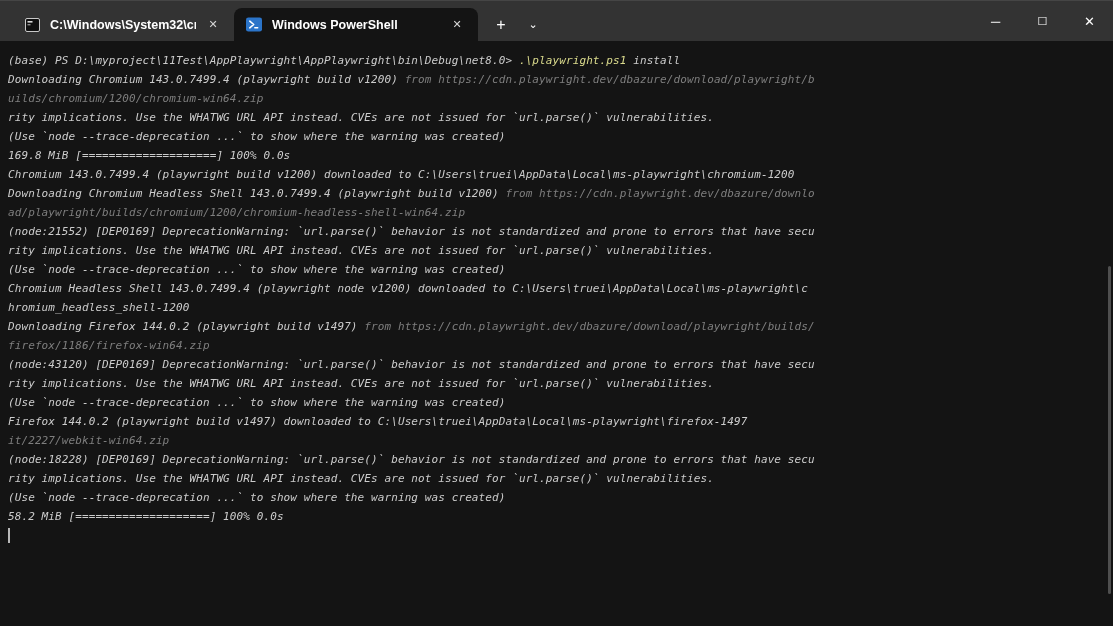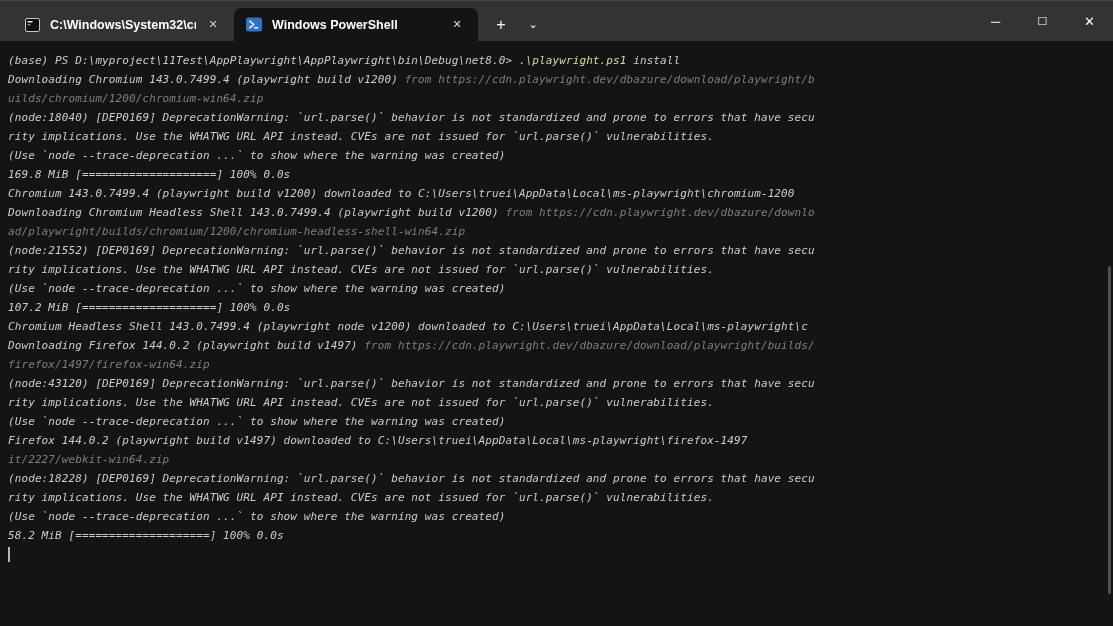--- a/index.html
+++ b/index.html
@@ -120,34 +120,33 @@
       <div class="ctrl max">☐</div>
       <div class="ctrl close">✕</div>
     </div>
   </div>
 
   <div class="terminal">
     <div id="lines">
         <div class="tline"><span class="seg-normal">(base) PS D:\myproject\11Test\AppPlaywright\AppPlaywright\bin\Debug\net8.0&gt; </span><span class="seg-command">.\playwright.ps1</span><span class="seg-normal"> install</span></div>
         <div class="tline"><span class="seg-normal">Downloading Chromium 143.0.7499.4 (playwright build v1200) </span><span class="seg-dim">from https://cdn.playwright.dev/dbazure/download/playwright/b</span></div>
         <div class="tline"><span class="seg-dim">uilds/chromium/1200/chromium-win64.zip</span></div>
-        <div class="tline"><span class="seg-normal">(node:18040) [DEP0169] DeprecationWarning: `url.parse()` behavior is not standardized and prone to errors that have secu</span></div>
         <div class="tline"><span class="seg-normal">rity implications. Use the WHATWG URL API instead. CVEs are not issued for `url.parse()` vulnerabilities.</span></div>
         <div class="tline"><span class="seg-normal">(Use `node --trace-deprecation ...` to show where the warning was created)</span></div>
         <div class="tline"><span class="seg-normal">169.8 MiB [====================] 100% 0.0s</span></div>
         <div class="tline"><span class="seg-normal">Chromium 143.0.7499.4 (playwright build v1200) downloaded to C:\Users\truei\AppData\Local\ms-playwright\chromium-1200</span></div>
         <div class="tline"><span class="seg-normal">Downloading Chromium Headless Shell 143.0.7499.4 (playwright build v1200) </span><span class="seg-dim">from https://cdn.playwright.dev/dbazure/downlo</span></div>
         <div class="tline"><span class="seg-dim">ad/playwright/builds/chromium/1200/chromium-headless-shell-win64.zip</span></div>
         <div class="tline"><span class="seg-normal">(node:21552) [DEP0169] DeprecationWarning: `url.parse()` behavior is not standardized and prone to errors that have secu</span></div>
         <div class="tline"><span class="seg-normal">rity implications. Use the WHATWG URL API instead. CVEs are not issued for `url.parse()` vulnerabilities.</span></div>
         <div class="tline"><span class="seg-normal">(Use `node --trace-deprecation ...` to show where the warning was created)</span></div>
-        <div class="tline"><span class="seg-normal">107.2 MiB [====================] 100% 0.0s</span></div>
         <div class="tline"><span class="seg-normal">Chromium Headless Shell 143.0.7499.4 (playwright node v1200) downloaded to C:\Users\truei\AppData\Local\ms-playwright\c</span></div>
+        <div class="tline"><span class="seg-normal">hromium_headless_shell-1200</span></div>
         <div class="tline"><span class="seg-normal">Downloading Firefox 144.0.2 (playwright build v1497) </span><span class="seg-dim">from https://cdn.playwright.dev/dbazure/download/playwright/builds/</span></div>
-        <div class="tline"><span class="seg-dim">firefox/1497/firefox-win64.zip</span></div>
+        <div class="tline"><span class="seg-dim">firefox/1186/firefox-win64.zip</span></div>
         <div class="tline"><span class="seg-normal">(node:43120) [DEP0169] DeprecationWarning: `url.parse()` behavior is not standardized and prone to errors that have secu</span></div>
         <div class="tline"><span class="seg-normal">rity implications. Use the WHATWG URL API instead. CVEs are not issued for `url.parse()` vulnerabilities.</span></div>
         <div class="tline"><span class="seg-normal">(Use `node --trace-deprecation ...` to show where the warning was created)</span></div>
         <div class="tline"><span class="seg-normal">Firefox 144.0.2 (playwright build v1497) downloaded to C:\Users\truei\AppData\Local\ms-playwright\firefox-1497</span></div>
         <div class="tline"><span class="seg-dim">it/2227/webkit-win64.zip</span></div>
         <div class="tline"><span class="seg-normal">(node:18228) [DEP0169] DeprecationWarning: `url.parse()` behavior is not standardized and prone to errors that have secu</span></div>
         <div class="tline"><span class="seg-normal">rity implications. Use the WHATWG URL API instead. CVEs are not issued for `url.parse()` vulnerabilities.</span></div>
         <div class="tline"><span class="seg-normal">(Use `node --trace-deprecation ...` to show where the warning was created)</span></div>
         <div class="tline"><span class="seg-normal">58.2 MiB [====================] 100% 0.0s</span></div>
       </div>

